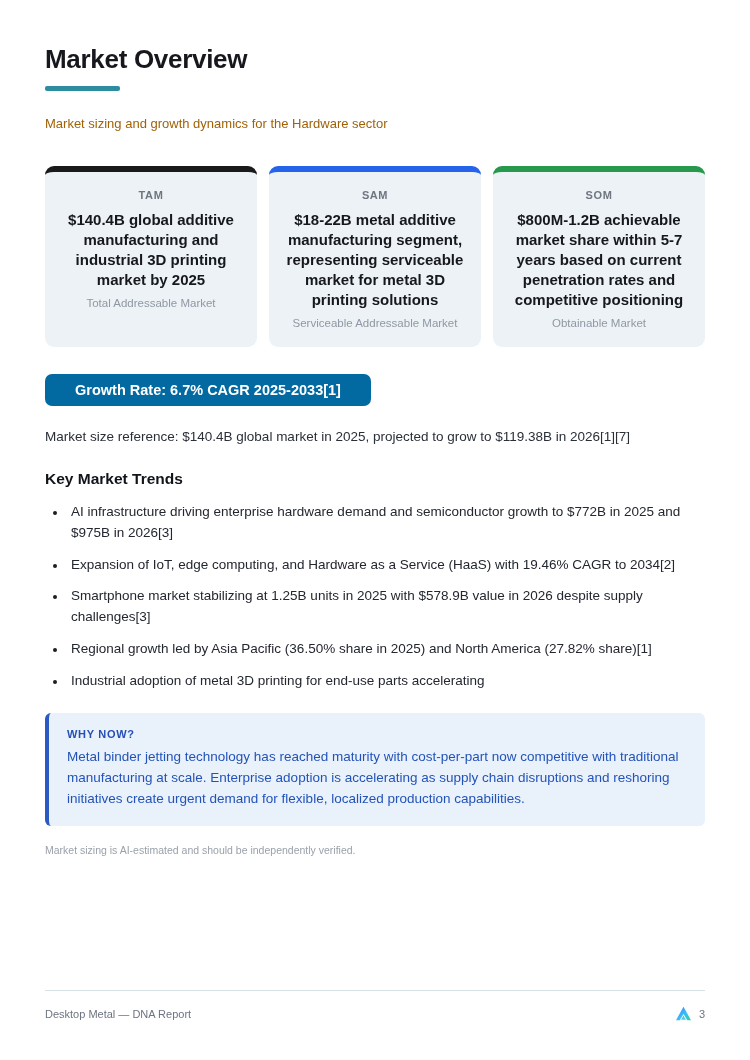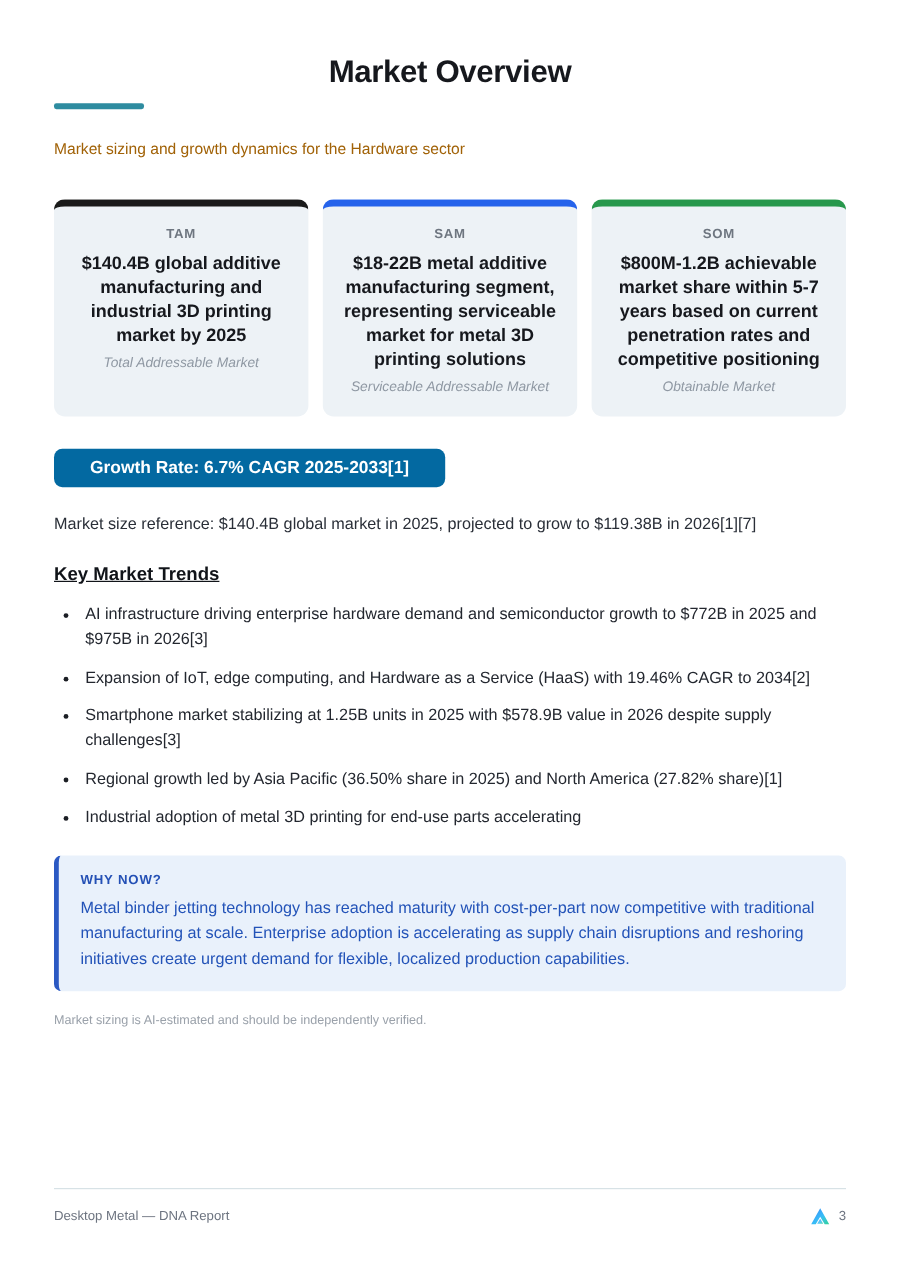--- a/index.html
+++ b/index.html
@@ -12,21 +12,20 @@
     overflow: hidden;
   }
   .page { padding: 44px 45px 0 45px; }
 
   
   .title {
     font-size: 26px;
     font-weight: 800;
     letter-spacing: -0.3px;
     color: #16181d;
-    text-align: center;
   }
   .title-underline {
     width: 75px;
     height: 5px;
     background: #2e8ca0;
     border-radius: 2px;
     margin-top: 11px;
   }
   .subtitle {
     margin-top: 25px;
@@ -59,21 +58,20 @@
     margin-top: 9px;
     font-size: 15px;
     font-weight: 700;
     line-height: 1.33;
     color: #16181d;
   }
   .card-sublabel {
     margin-top: 7px;
     font-size: 11.5px;
     color: #8f98a3;
-    font-style: italic;
   }
 
   
   .badge {
     display: inline-block;
     margin-top: 27px;
     background: #0369a1;
     color: #ffffff;
     font-size: 14.5px;
     font-weight: 700;
@@ -86,21 +84,20 @@
     font-size: 13.5px;
     color: #2a2f38;
   }
 
   
   .trends-heading {
     margin-top: 26px;
     font-size: 15.5px;
     font-weight: 700;
     color: #111419;
-    text-decoration: underline;
   }
   .trends-list {
     margin-top: 14px;
     padding-left: 22px;
     list-style: disc;
   }
   .trends-list li {
     font-size: 13.5px;
     line-height: 1.55;
     color: #23272f;

